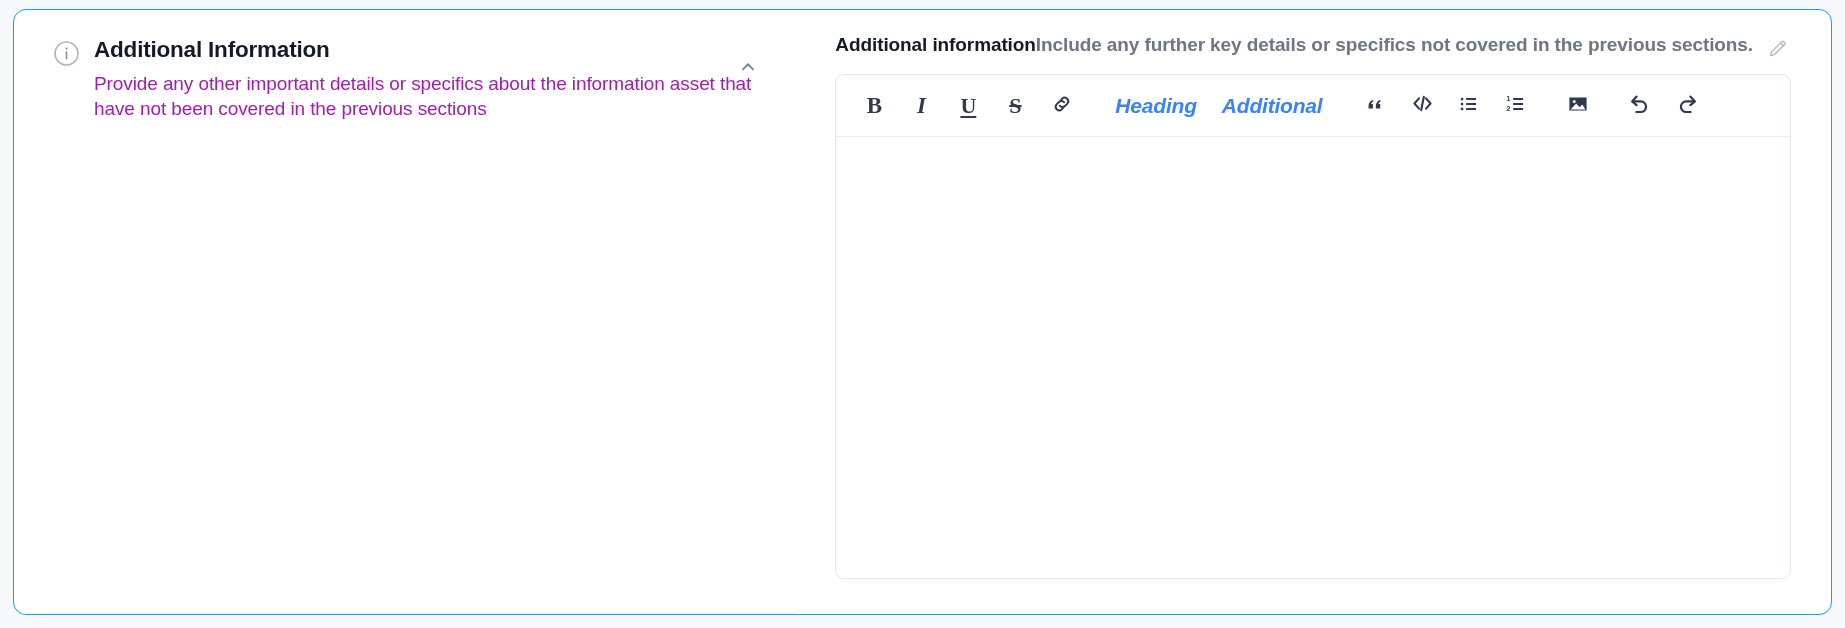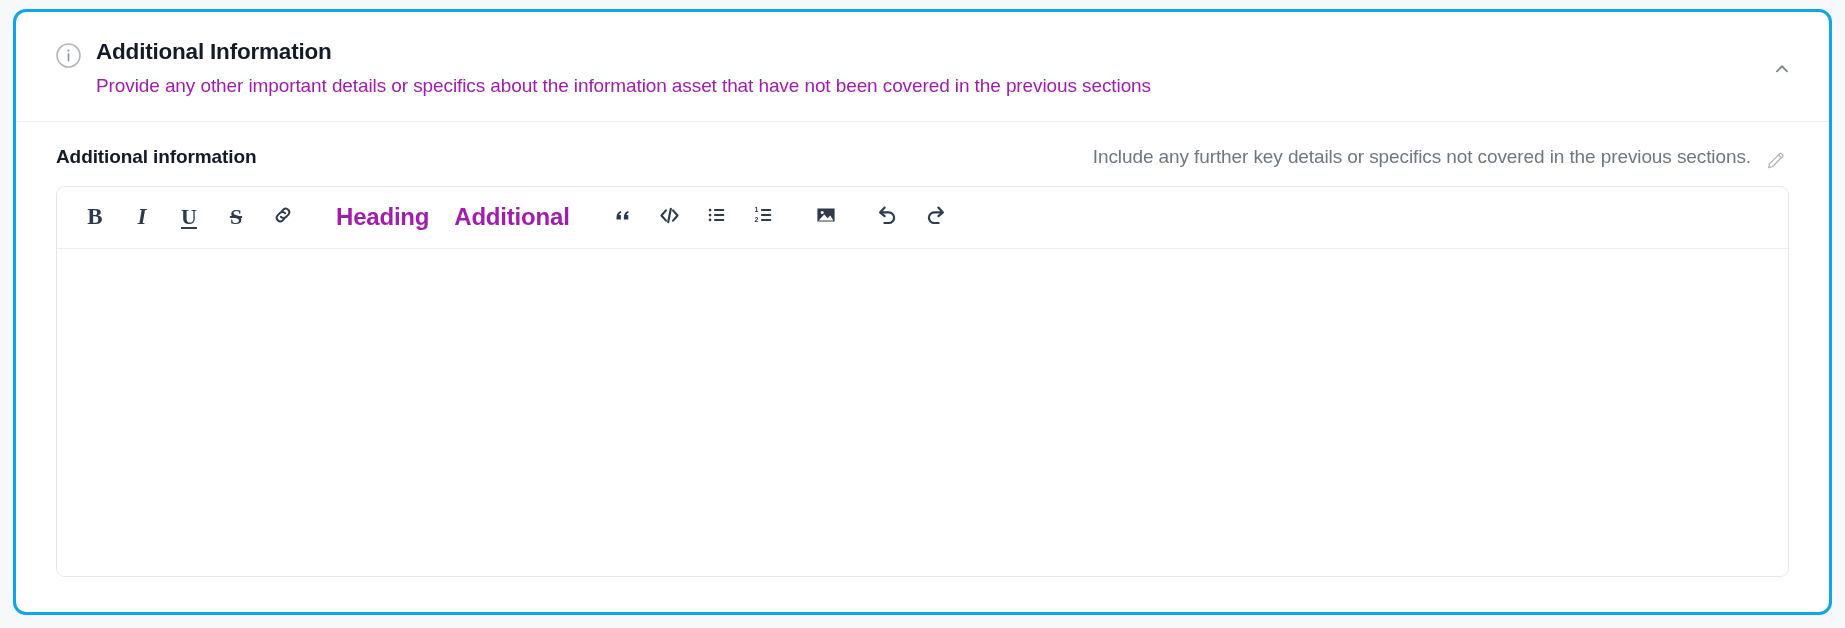--- a/index.html
+++ b/index.html
@@ -16,28 +16,28 @@
   .page {
     width: 1845px;
     height: 628px;
     background: #f7f8fa;
     padding: 9px 13px 13px 13px;
   }
 
   
   .card {
     background: #ffffff;
-    border: 3px solid #0ea5e9;
+    border: 1px solid #0ea5e9;
     border-radius: 13px;
     width: 100%;
     height: 606px;
     box-shadow: 0 1px 2px rgba(16,24,40,0.04);
     overflow: hidden;
     display: flex;
-    flex-direction: column;
+    flex-direction: row;
   }
 
   
   .section-header {
     display: flex;
     align-items: flex-start;
     padding: 25px 30px 22px 30px;
     border-bottom: 1px solid #eceef1;
     position: relative;
   }
@@ -100,21 +100,21 @@
     letter-spacing: -0.1px;
     white-space: nowrap;
   }
   .field-hint-wrap {
     display: flex;
     align-items: center;
     gap: 14px;
   }
   .field-hint {
     font-size: 19px;
-    font-weight: 400;
+    font-weight: 700;
     color: #6e7684;
     letter-spacing: -0.1px;
     white-space: nowrap;
   }
   .edit-icon {
     width: 22px;
     height: 22px;
     position: relative;
     top: 3px;
     cursor: pointer;
@@ -144,25 +144,26 @@
     min-width: 40px;
     display: flex;
     align-items: center;
     justify-content: center;
     color: #2f3a4c;
     cursor: pointer;
     border-radius: 5px;
     user-select: none;
   }
   .tb-btn.text-btn {
-    font-size: 24px;
+    font-size: 21px;
     font-weight: 700;
     letter-spacing: -0.2px;
     padding: 0 9px;
-    color: #a21caf;
+    color: #3b82f6;
+    font-style: italic;
   }
   .tb-gap-sm { width: 7px; flex: 0 0 auto; }
   .tb-gap-md { width: 22px; flex: 0 0 auto; }
   .tb-gap-lg { width: 24px; flex: 0 0 auto; }
   .glyph-b { font-family: "Liberation Serif", serif; font-size: 23px; font-weight: 700; }
   .glyph-i { font-family: "Liberation Serif", serif; font-size: 23px; font-weight: 700; font-style: italic; }
   .glyph-u { font-family: "Liberation Serif", serif; font-size: 22px; font-weight: 700; text-decoration: underline; text-underline-offset: 3px; }
   .glyph-s { font-family: "Liberation Serif", serif; font-size: 22px; font-weight: 700; text-decoration: line-through; }
 
   .editor-area {

